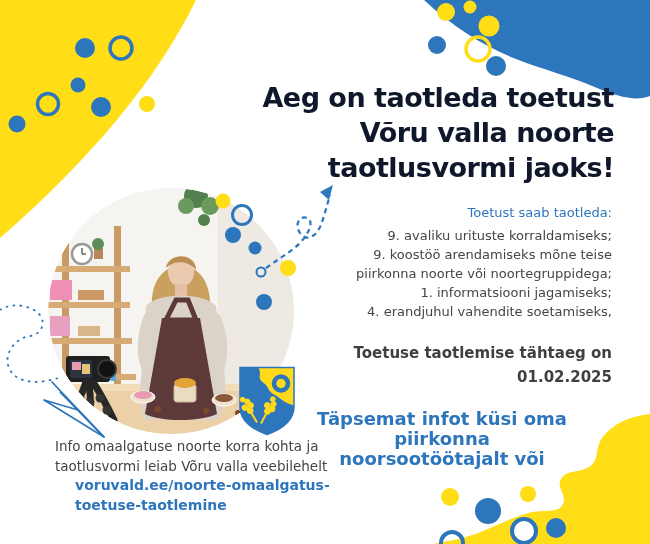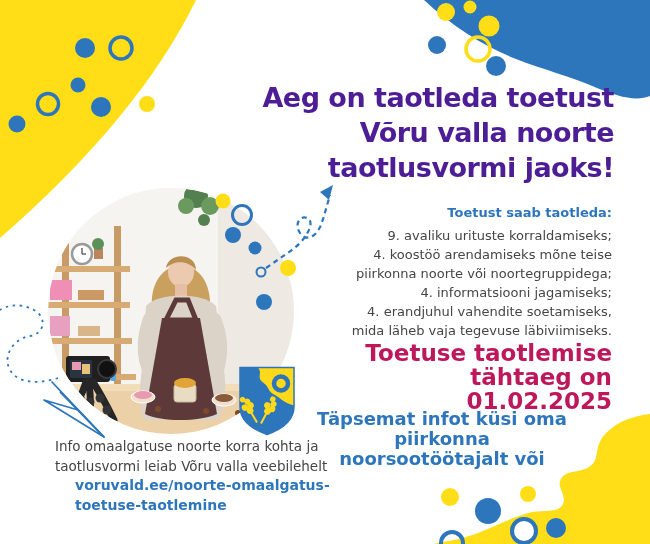--- a/index.html
+++ b/index.html
@@ -10,26 +10,26 @@
   .layer{position:absolute;left:0;top:0;pointer-events:none;}
   .blobs{z-index:1;}
   .doodles{z-index:6;}
   .photo{
     position:absolute;left:48px;top:188px;width:246px;height:246px;border-radius:50%;
     overflow:hidden;z-index:2;background:#f5f3f1;
   }
   .coat{position:absolute;left:236px;top:364px;width:62px;height:73px;z-index:3;}
   .txt{position:absolute;z-index:4;}
   .title{
-    top:80px;left:110px;right:36px;text-align:right;color:#4c1d95;
+    top:80px;left:110px;right:36px;text-align:right;color:#0f172a;
     font-size:27px;line-height:35px;font-weight:700;letter-spacing:-0.5px;
   }
   .info{top:203px;right:38px;width:330px;text-align:right;color:#454545;font-size:13px;line-height:19px;}
-  .info-heading{color:#2E76BC;font-weight:700;margin-bottom:4px;}
-  .deadline{top:341px;right:38px;width:330px;text-align:right;color:#be185d;font-size:23px;line-height:24px;font-weight:700;}
+  .info-heading{color:#2E76BC;font-weight:400;margin-bottom:4px;}
+  .deadline{top:341px;right:38px;width:330px;text-align:right;color:#404040;font-size:15px;line-height:24px;font-weight:700;}
   .contact{top:409px;right:38px;width:340px;text-align:center;color:#2E76BC;font-size:18px;line-height:20px;font-weight:700;}
   .footer{top:437px;left:55px;width:300px;text-align:left;color:#454545;font-size:13.5px;line-height:19.5px;}
   .footer-link{color:#2E76BC;font-weight:700;font-size:14px;cursor:pointer;margin-left:20px;}
 </style>
 </head>
 <body>
 
 <div class="poster">
 
   <svg class="layer blobs" width="650" height="544" viewBox="0 0 650 544">
@@ -192,25 +192,24 @@
 
   <div class="txt title">
     <div>Aeg on taotleda toetust</div>
     <div>Võru valla noorte</div>
     <div>taotlusvormi jaoks!</div>
   </div>
 
   <div class="txt info">
     <div class="info-heading">Toetust saab taotleda:</div>
     <div>9. avaliku urituste korraldamiseks;</div>
-    <div>4. koostöö arendamiseks mõne teise</div>
+    <div>9. koostöö arendamiseks mõne teise</div>
     <div>piirkonna noorte või noortegruppidega;</div>
-    <div>4. informatsiooni jagamiseks;</div>
+    <div>1. informatsiooni jagamiseks;</div>
     <div>4. erandjuhul vahendite soetamiseks,</div>
-    <div>mida läheb vaja tegevuse läbiviimiseks.</div>
   </div>
 
   <div class="txt deadline">
     <div>Toetuse taotlemise tähtaeg on</div>
     <div>01.02.2025</div>
   </div>
 
   <div class="txt contact">
     <div>Täpsemat infot küsi oma piirkonna</div>
     <div>noorsootöötajalt või</div>

